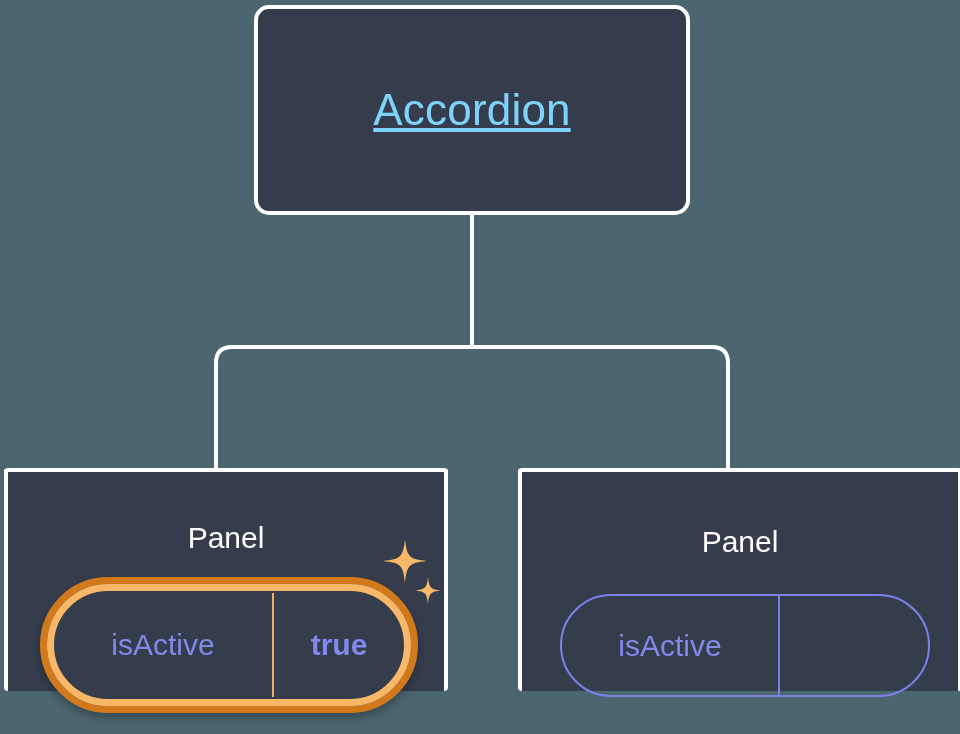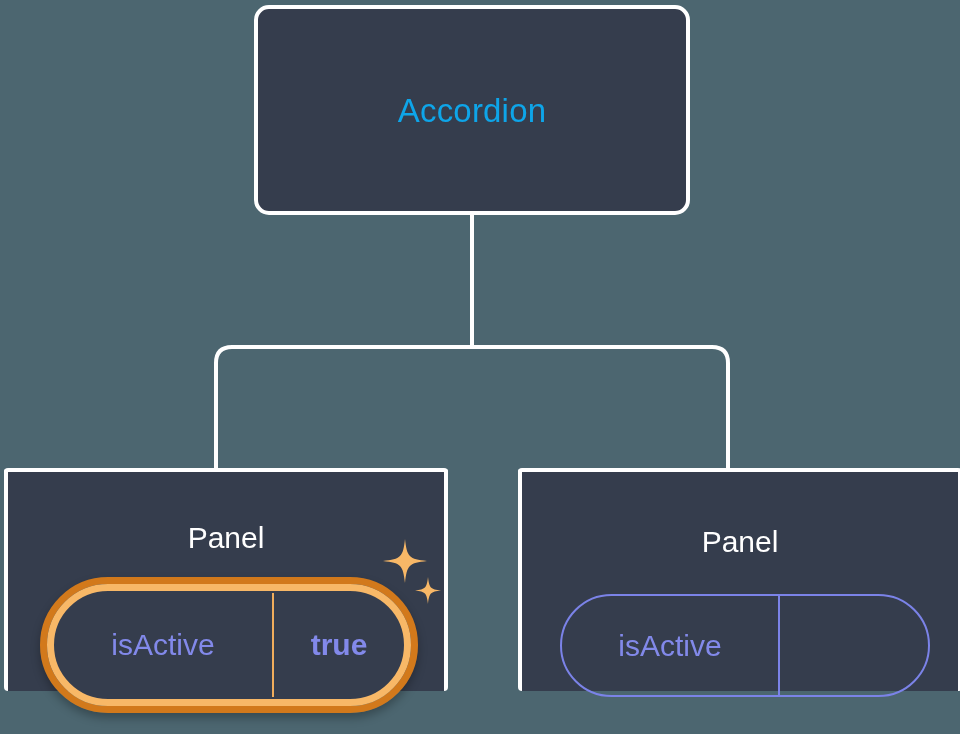--- a/index.html
+++ b/index.html
@@ -46,25 +46,26 @@
     top: 5px;
     width: 436px;
     height: 210px;
     border-radius: 15px;
     display: flex;
     align-items: center;
     justify-content: center;
   }
 
   .node-title-root {
-    color: #0ea5e9;
-    font-size: 33px;
+    color: #7dd3fc;
+    font-size: 44px;
     font-weight: 400;
     letter-spacing: 0.2px;
     line-height: 1;
+    text-decoration: underline;
   }
 
   .node-panel {
     top: 468px;
     width: 444px;
     height: 223px;
     border-radius: 4px;
     border-bottom: none;
     overflow: visible;
   }

